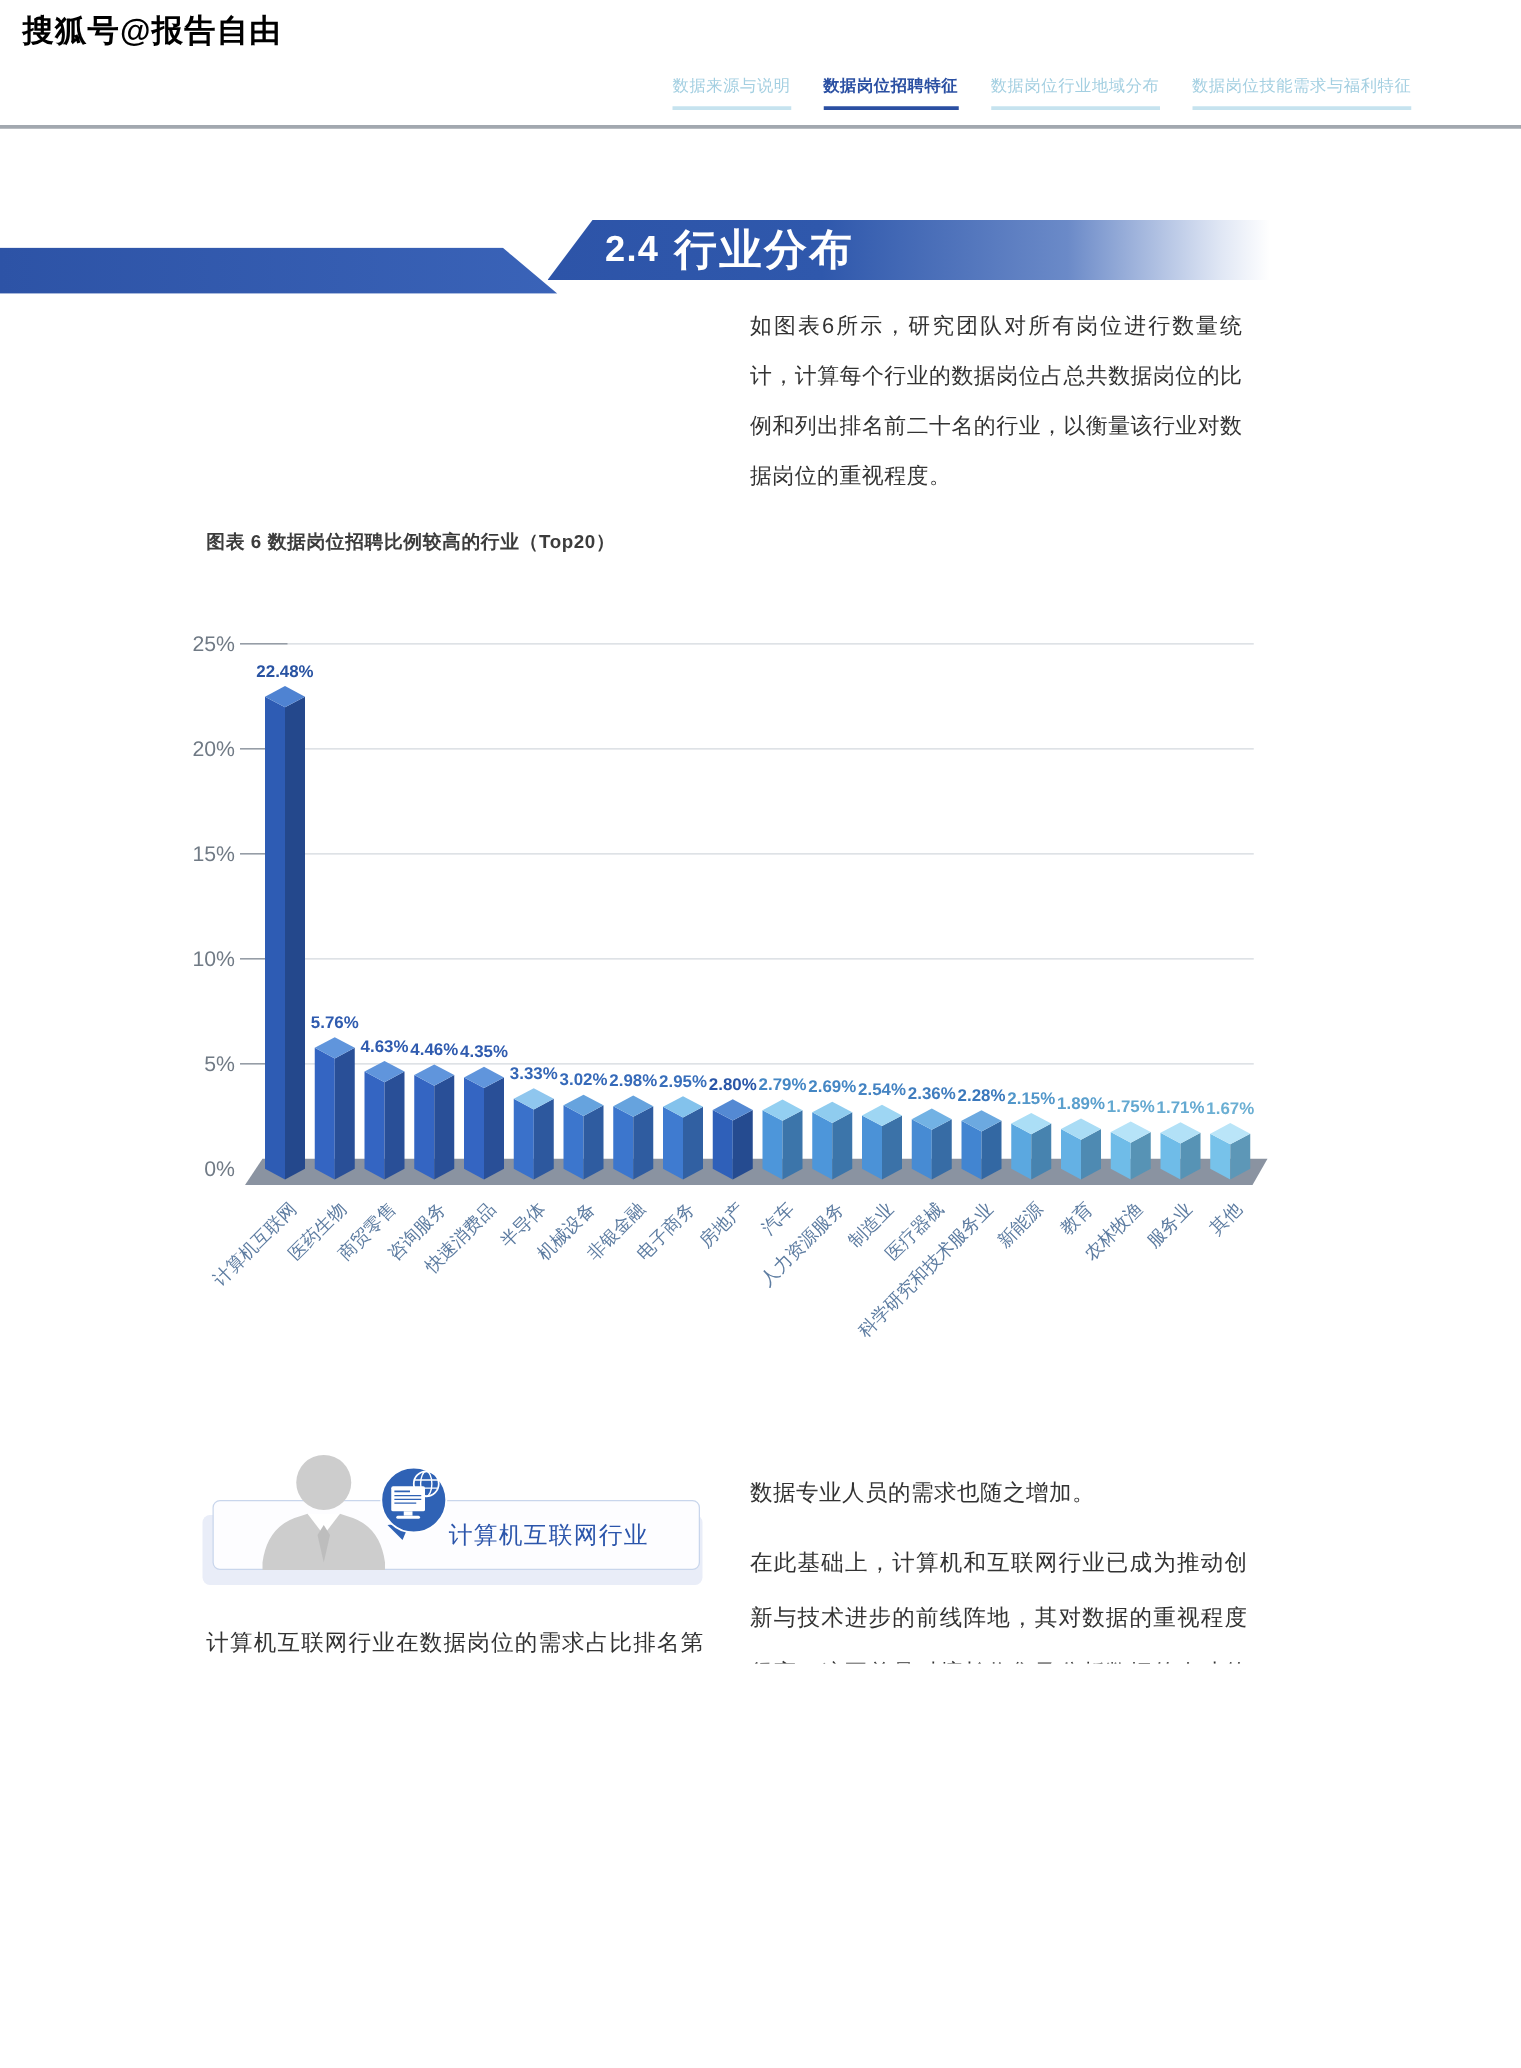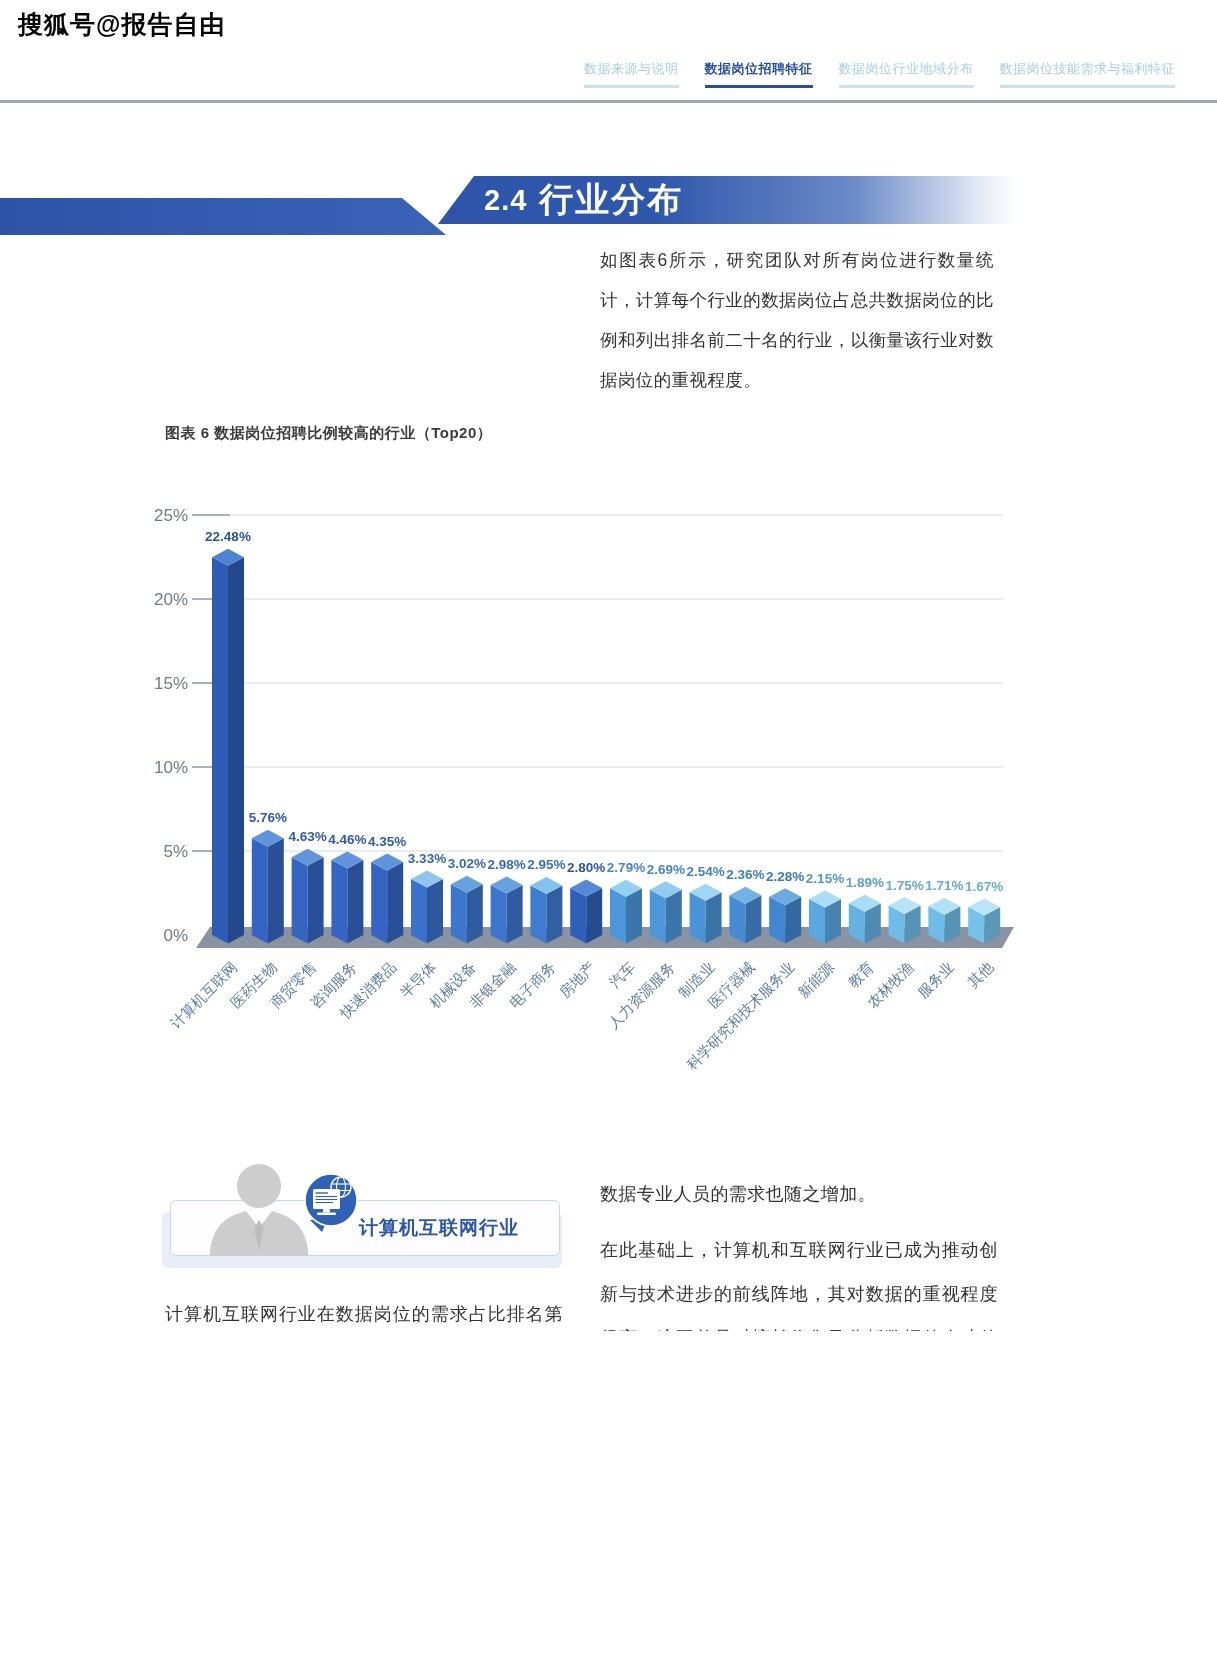--- a/index.html
+++ b/index.html
@@ -1,21 +1,21 @@
 <!DOCTYPE html>
 <html><head>
 <meta charset="utf-8">
 <style>
   * { margin:0; padding:0; box-sizing:border-box; }
   body { background:#ffffff; font-family:"Liberation Sans","DejaVu Sans",sans-serif; }
   .page { position:relative; width:1217px; height:1331px; background:#ffffff; overflow:hidden; }
 
   .watermark { position:absolute; left:18px; top:8px; font-size:25px; font-weight:900; color:#000; letter-spacing:1px; }
 
-  .nav { position:absolute; left:538px; top:60px; display:flex; gap:26px;margin-left:46px; }
+  .nav { position:absolute; left:538px; top:60px; display:flex; gap:26px; }
   .nav-item { display:flex; flex-direction:column; align-items:center; cursor:pointer; }
   .nav-item .lbl { font-size:13px; color:#a3cfe1; letter-spacing:.5px; }
   .nav-item .bar { margin-top:7px; height:3px; width:100%; background:#c6e3ef; }
   .nav-item.active .lbl { color:#2a4fa2; font-weight:bold; }
   .nav-item.active .bar { background:#2a4fa2; }
 
   .divider { position:absolute; left:0; top:100px; width:100%; height:3px; background:#a2a8af; }
 
   .banner-left { position:absolute; left:0; top:198px; width:446px; height:37px;
     background:linear-gradient(90deg,#2d53a6,#3a63b8);
@@ -29,21 +29,21 @@
 
   .para { position:absolute; font-size:17.5px; color:#333; line-height:40px; text-align:justify; letter-spacing:.4px; }
   .para.b { line-height:44px; font-size:18px; }
   .caption { position:absolute; left:165px; top:424px; font-size:15px; font-weight:bold; color:#3c3c3c; letter-spacing:.5px; }
 
   .chart-wrap { position:absolute; left:148px; top:486px; width:870px; height:604px; }
 
   .hl-shadow { position:absolute; left:162px; top:1212px; width:400px; height:56px; background:#e9edf8; border-radius:6px; }
   .hl-box { position:absolute; left:170px; top:1200px; width:390px; height:56px; background:#fdfdff;
     border:1.5px solid #c9d6ec; border-radius:6px; display:flex; align-items:center; justify-content:flex-end; }
-  .hl-box .lbl { margin-right:40px; font-size:19px; font-weight:bold; color:#2b55ab; letter-spacing:1px; }
+  .hl-box .lbl { margin-right:40px; font-size:19px; font-weight:normal; color:#2b55ab; letter-spacing:1px; }
   .person-svg { position:absolute; left:196px; top:1160px; }
   .badge-svg  { position:absolute; left:302px; top:1172px; }
 
   .footer-page { position:absolute; left:1046px; top:1566px; font-size:15px; font-style:italic; color:#555; }
   .footer-line { position:absolute; left:1088px; top:1574px; width:97px; height:4px; background:#3d5fa8; }
 </style>
 </head>
 <body>
 
 <div class="page">

